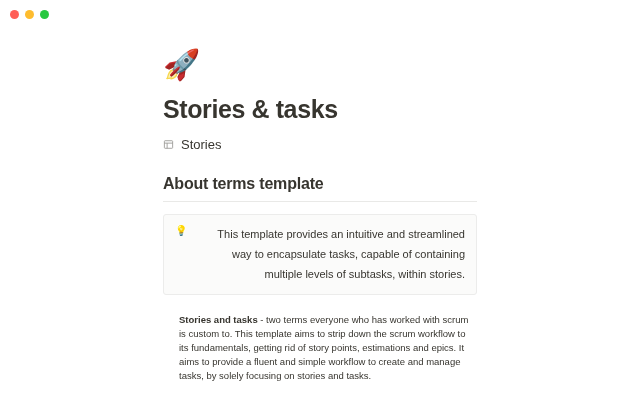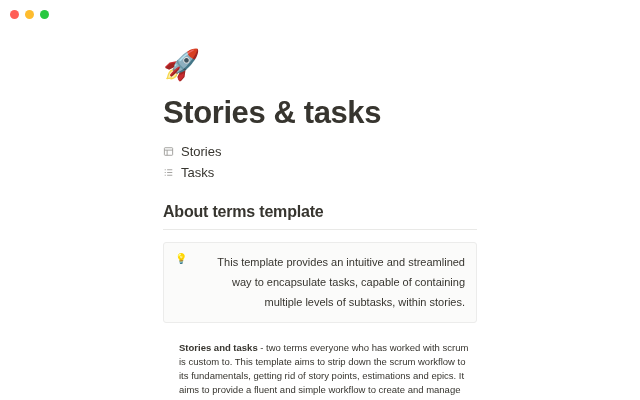--- a/index.html
+++ b/index.html
@@ -55,21 +55,21 @@
   }
   .emoji {
     font-size: 30px;
     line-height: 1;
     margin-top: 22px;
     margin-bottom: 14px;
     margin-left: 0;
     display: block;
   }
   h1.title {
-    font-size: 31px;
+    font-size: 25px;
     line-height: 1.2;
     font-weight: bold;
     margin: 0 0 12px 0;
     letter-spacing: -0.4px;
     color: #37352f;
   }
   .prop-row {
     display: flex;
     align-items: center;
     gap: 7px;
@@ -156,33 +156,20 @@
         <span class="prop-icon">
           <svg width="11" height="11" viewBox="0 0 16 16" fill="none" stroke="#9b9a97" stroke-width="1.3">
             <rect x="2" y="2.5" width="12" height="11" rx="1"></rect>
             <line x1="2" y1="6" x2="14" y2="6"></line>
             <line x1="6" y1="6" x2="6" y2="13.5"></line>
           </svg>
         </span>
         <span class="prop-label">Stories</span>
       </div>
 
-      <div class="prop-row">
-        <span class="prop-icon">
-          <svg width="11" height="11" viewBox="0 0 16 16" fill="none" stroke="#9b9a97" stroke-width="1.3">
-            <line x1="2.5" y1="4" x2="4" y2="4"></line>
-            <line x1="6" y1="4" x2="13.5" y2="4"></line>
-            <line x1="2.5" y1="8" x2="4" y2="8"></line>
-            <line x1="6" y1="8" x2="13.5" y2="8"></line>
-            <line x1="2.5" y1="12" x2="4" y2="12"></line>
-            <line x1="6" y1="12" x2="13.5" y2="12"></line>
-          </svg>
-        </span>
-        <span class="prop-label">Tasks</span>
-      </div>
 
       <h2 class="section">About terms template</h2>
       <hr class="divider">
 
       <div class="callout">
         <span class="callout-icon">💡</span>
         <span class="callout-text">This template provides an intuitive and streamlined way to encapsulate tasks, capable of containing multiple levels of subtasks, within stories.</span>
       </div>
 
       <p class="para"><span class="bold">Stories and tasks</span><span> - two terms everyone who has worked with scrum is custom to. This template aims to strip down the scrum workflow to its fundamentals, getting rid of story points, estimations and epics. It aims to provide a fluent and simple workflow to create and manage tasks, by solely focusing on stories and tasks.</span></p>

